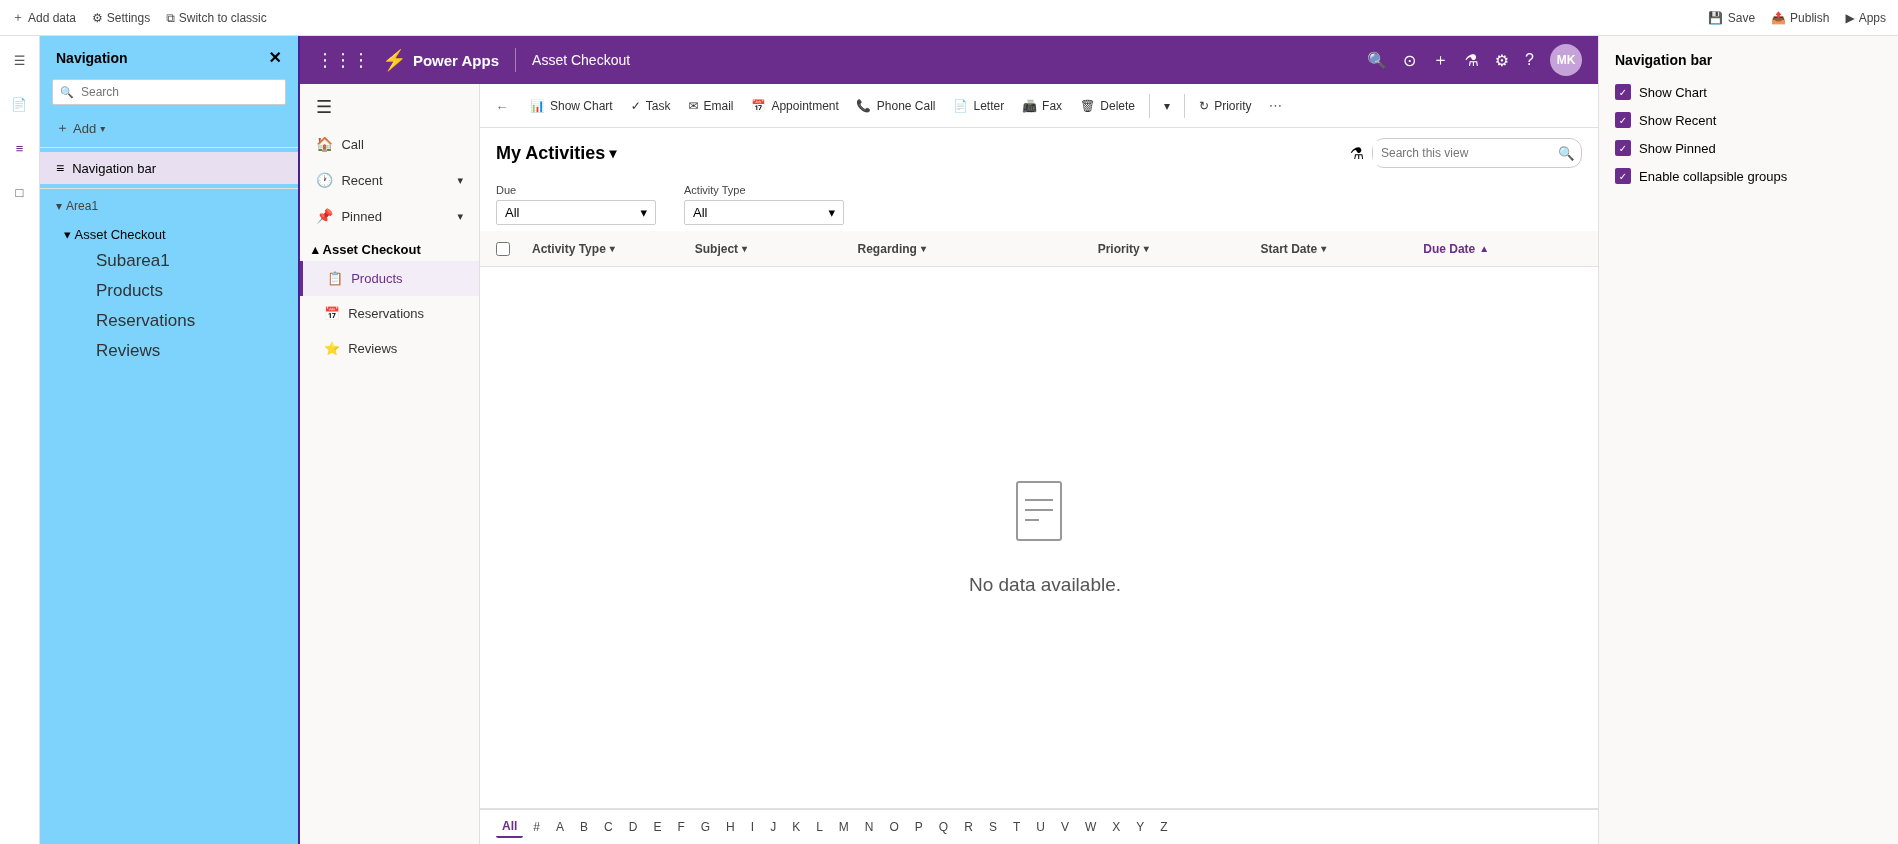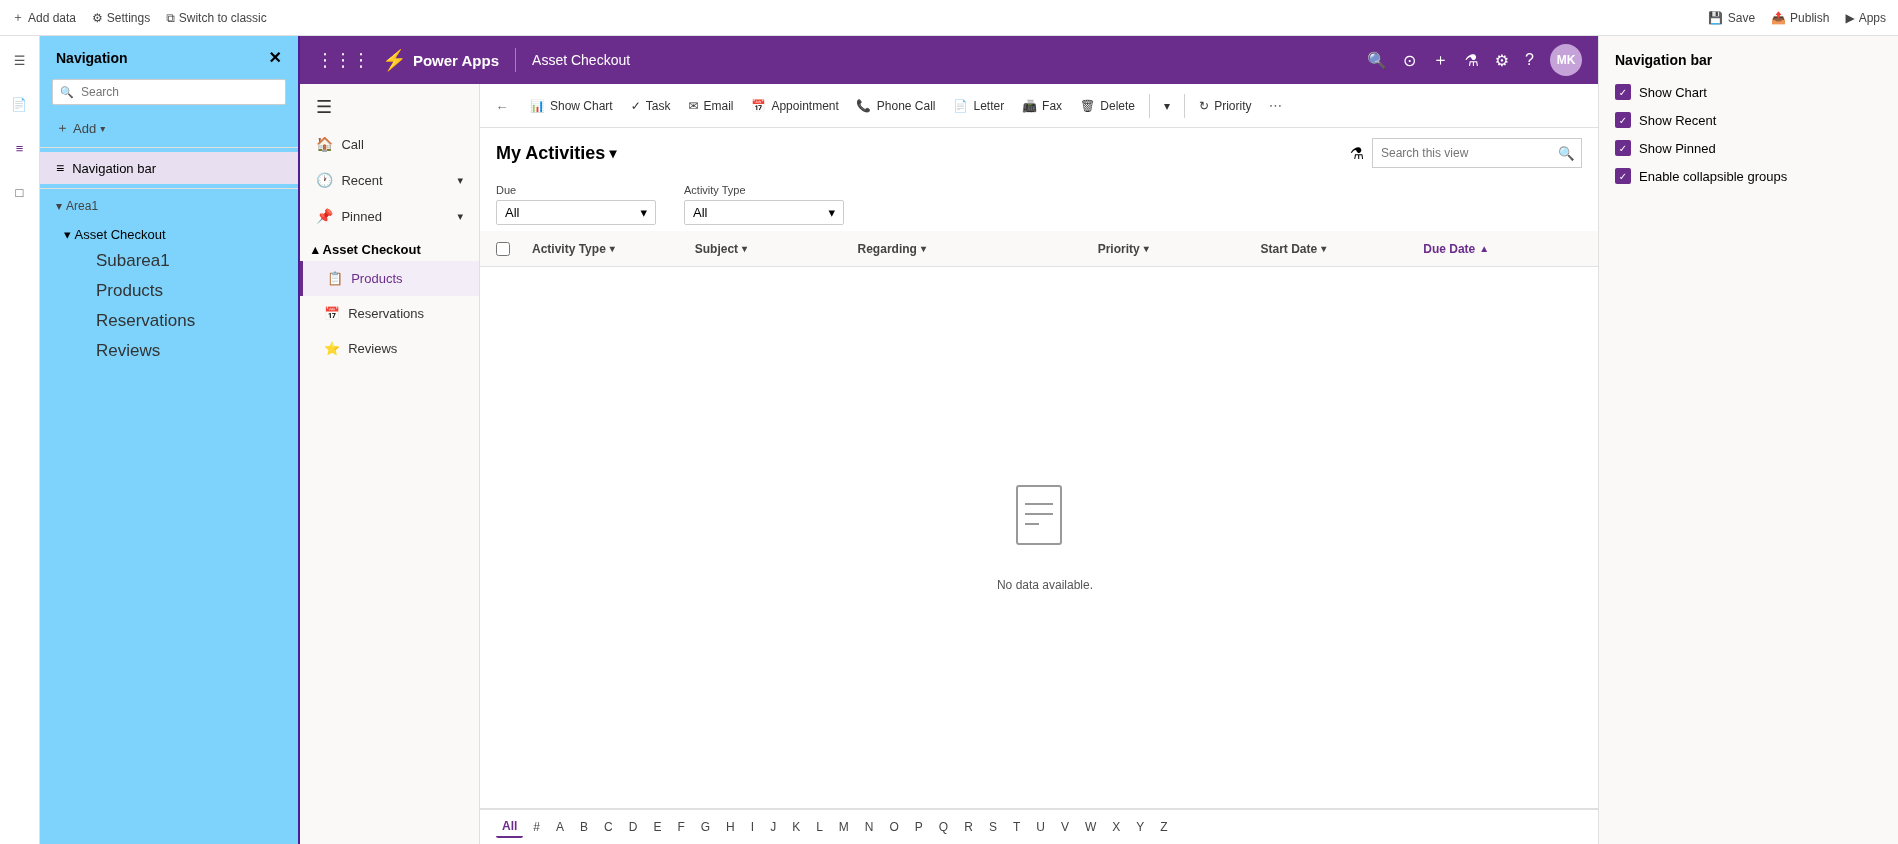--- a/index.html
+++ b/index.html
@@ -295,21 +295,21 @@
     .view-header-right {
       margin-left: auto;
       display: flex;
       align-items: center;
       gap: 8px;
     }
     .view-search {
       display: flex;
       align-items: center;
       border: 1px solid #ccc;
-      border-radius: 0;
+      border-radius: 12px;
     }
     .view-search input {
       border: none;
       padding: 5px 8px;
       font-size: 12px;
       width: 180px;
       outline: none;
     }
     .view-search-btn {
       width: 28px;
@@ -383,21 +383,21 @@
       display: flex;
       flex-direction: column;
       align-items: center;
       justify-content: center;
       flex: 1;
       color: #666;
       gap: 12px;
       padding: 60px 0;
     }
     .empty-text {
-      font-size: 12px;
+      font-size: 19px;
       color: #555;
       margin-left: 12px;
     }
 
     
     .pagination-row {
       border-top: 1px solid #e0e0e0;
       padding: 6px 16px;
       display: flex;
       align-items: center;

